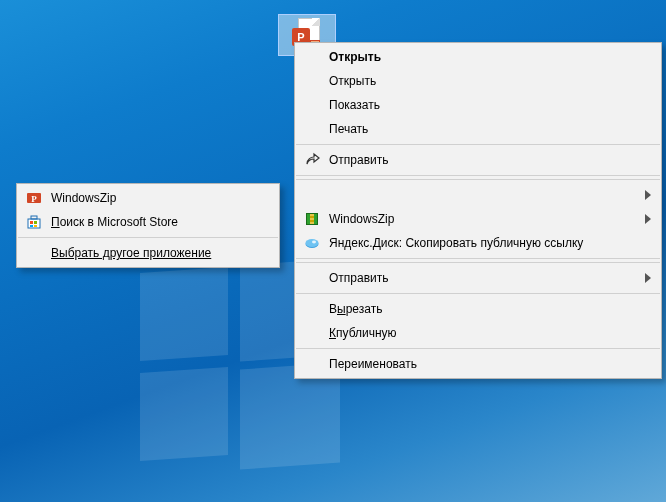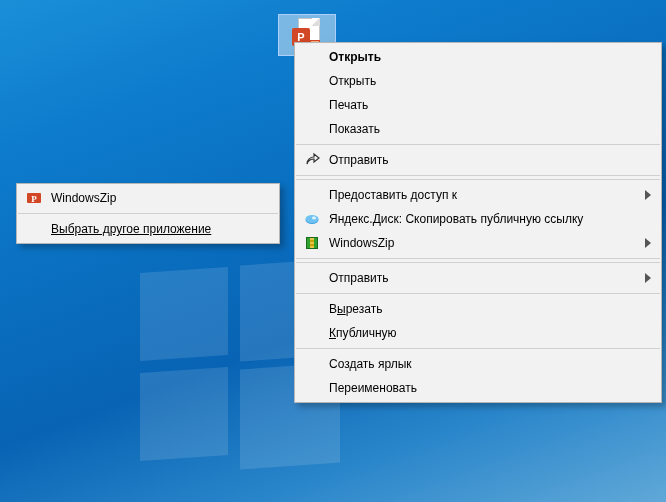--- a/index.html
+++ b/index.html
@@ -91,70 +91,69 @@
 
 <div class="ctx ctx-main">
 
   <div class="mi bold">
     <span>Открыть</span>
   </div>
   <div class="mi">
     <span>Открыть</span>
   </div>
   <div class="mi">
+    <span>Показать</span>
+  </div>
+  <div class="mi">
     <span>Печать</span>
   </div>
-  <div class="mi">
-    <span>Показать</span>
-  </div>
 
   <div class="sep"></div>
 
   <div class="mi">
     <span class="ic">
       <svg width="16" height="16" viewBox="0 0 16 16">
           <path d="M3 12 C3 7 7 5 10 5 V2 L15 6 L10 10 V7 C7 7 4 9 3 12 Z" fill="none" stroke="#333" stroke-width="1.2"></path>
         </svg>
     </span>
     <span>Отправить</span>
   </div>
 
   <div class="sep"></div>
 
 
   <div class="sep"></div>
 
   <div class="mi">
-    <span>Предоставить доступ к</span>
     <span class="arrow"></span>
-  </div>
-  <div class="mi">
-    <span class="ic yadisk-icon">
-      <svg width="16" height="16" viewBox="0 0 16 16">
-          <ellipse cx="8" cy="9" rx="6.5" ry="4" fill="#3fa1e0"></ellipse>
-          <ellipse cx="8" cy="8" rx="6.5" ry="4" fill="#6fc3f2"></ellipse>
-          <ellipse cx="10" cy="7" rx="2" ry="1.4" fill="#fff" opacity="0.8"></ellipse>
-        </svg>
-    </span>
-    <span>Яндекс.Диск: Скопировать публичную ссылку</span>
   </div>
   <div class="mi">
     <span class="ic wzip-icon">
       <svg width="16" height="16" viewBox="0 0 16 16">
           <rect x="2" y="2" width="12" height="12" fill="#1a6b1a"></rect>
           <rect x="3" y="3" width="10" height="10" fill="#2fa12f"></rect>
           <rect x="6" y="3" width="4" height="10" fill="#c9a400"></rect>
           <rect x="6" y="3" width="4" height="2" fill="#e6c54a"></rect>
           <rect x="6" y="7" width="4" height="2" fill="#e6c54a"></rect>
           <rect x="6" y="11" width="4" height="2" fill="#e6c54a"></rect>
         </svg>
     </span>
     <span>WindowsZip</span>
     <span class="arrow"></span>
   </div>
+  <div class="mi">
+    <span class="ic yadisk-icon">
+      <svg width="16" height="16" viewBox="0 0 16 16">
+          <ellipse cx="8" cy="9" rx="6.5" ry="4" fill="#3fa1e0"></ellipse>
+          <ellipse cx="8" cy="8" rx="6.5" ry="4" fill="#6fc3f2"></ellipse>
+          <ellipse cx="10" cy="7" rx="2" ry="1.4" fill="#fff" opacity="0.8"></ellipse>
+        </svg>
+    </span>
+    <span>Яндекс.Диск: Скопировать публичную ссылку</span>
+  </div>
 
   <div class="sep"></div>
 
 
   <div class="sep"></div>
 
   <div class="mi">
     <span>Отправить</span>
     <span class="arrow"></span>
   </div>
@@ -164,35 +163,45 @@
   <div class="mi">
     <span><span>В</span><span class="u">ы</span><span>резать</span></span>
   </div>
   <div class="mi">
     <span><span class="u">К</span><span>публичную</span></span>
   </div>
 
   <div class="sep"></div>
 
   <div class="mi">
-    <span>Создать ярлык</span>
-  </div>
-  <div class="mi">
     <span>Переименовать</span>
   </div>
 
 </div>
 
 <div class="ctx ctx-sub">
   <div class="mi">
     <span class="ic ppt-small">
       <svg width="16" height="16" viewBox="0 0 16 16">
           <rect x="1" y="3" width="14" height="10" rx="1" fill="#d24726"></rect>
           <text x="8" y="12" text-anchor="middle" font-size="9" font-weight="700" fill="#fff" font-family="Segoe UI">P</text>
         </svg>
     </span>
     <span>WindowsZip</span>
   </div>
+  <div class="mi">
+    <span class="ic store-icon">
+      <svg width="16" height="16" viewBox="0 0 16 16">
+          <rect x="2" y="5" width="12" height="9" fill="#fff" stroke="#1f6fb3"></rect>
+          <rect x="5" y="2" width="6" height="3" fill="none" stroke="#1f6fb3"></rect>
+          <rect x="4" y="7" width="3" height="3" fill="#f25022"></rect>
+          <rect x="8" y="7" width="3" height="3" fill="#7fba00"></rect>
+          <rect x="4" y="11" width="3" height="2" fill="#00a4ef"></rect>
+          <rect x="8" y="11" width="3" height="2" fill="#ffb900"></rect>
+        </svg>
+    </span>
+    <span><span class="u">П</span><span>оиск в Microsoft Store</span></span>
+  </div>
   <div class="sep"></div>
   <div class="mi">
     <span class="u">Выбрать другое приложение</span>
   </div>
 </div>
 
 </body></html>

